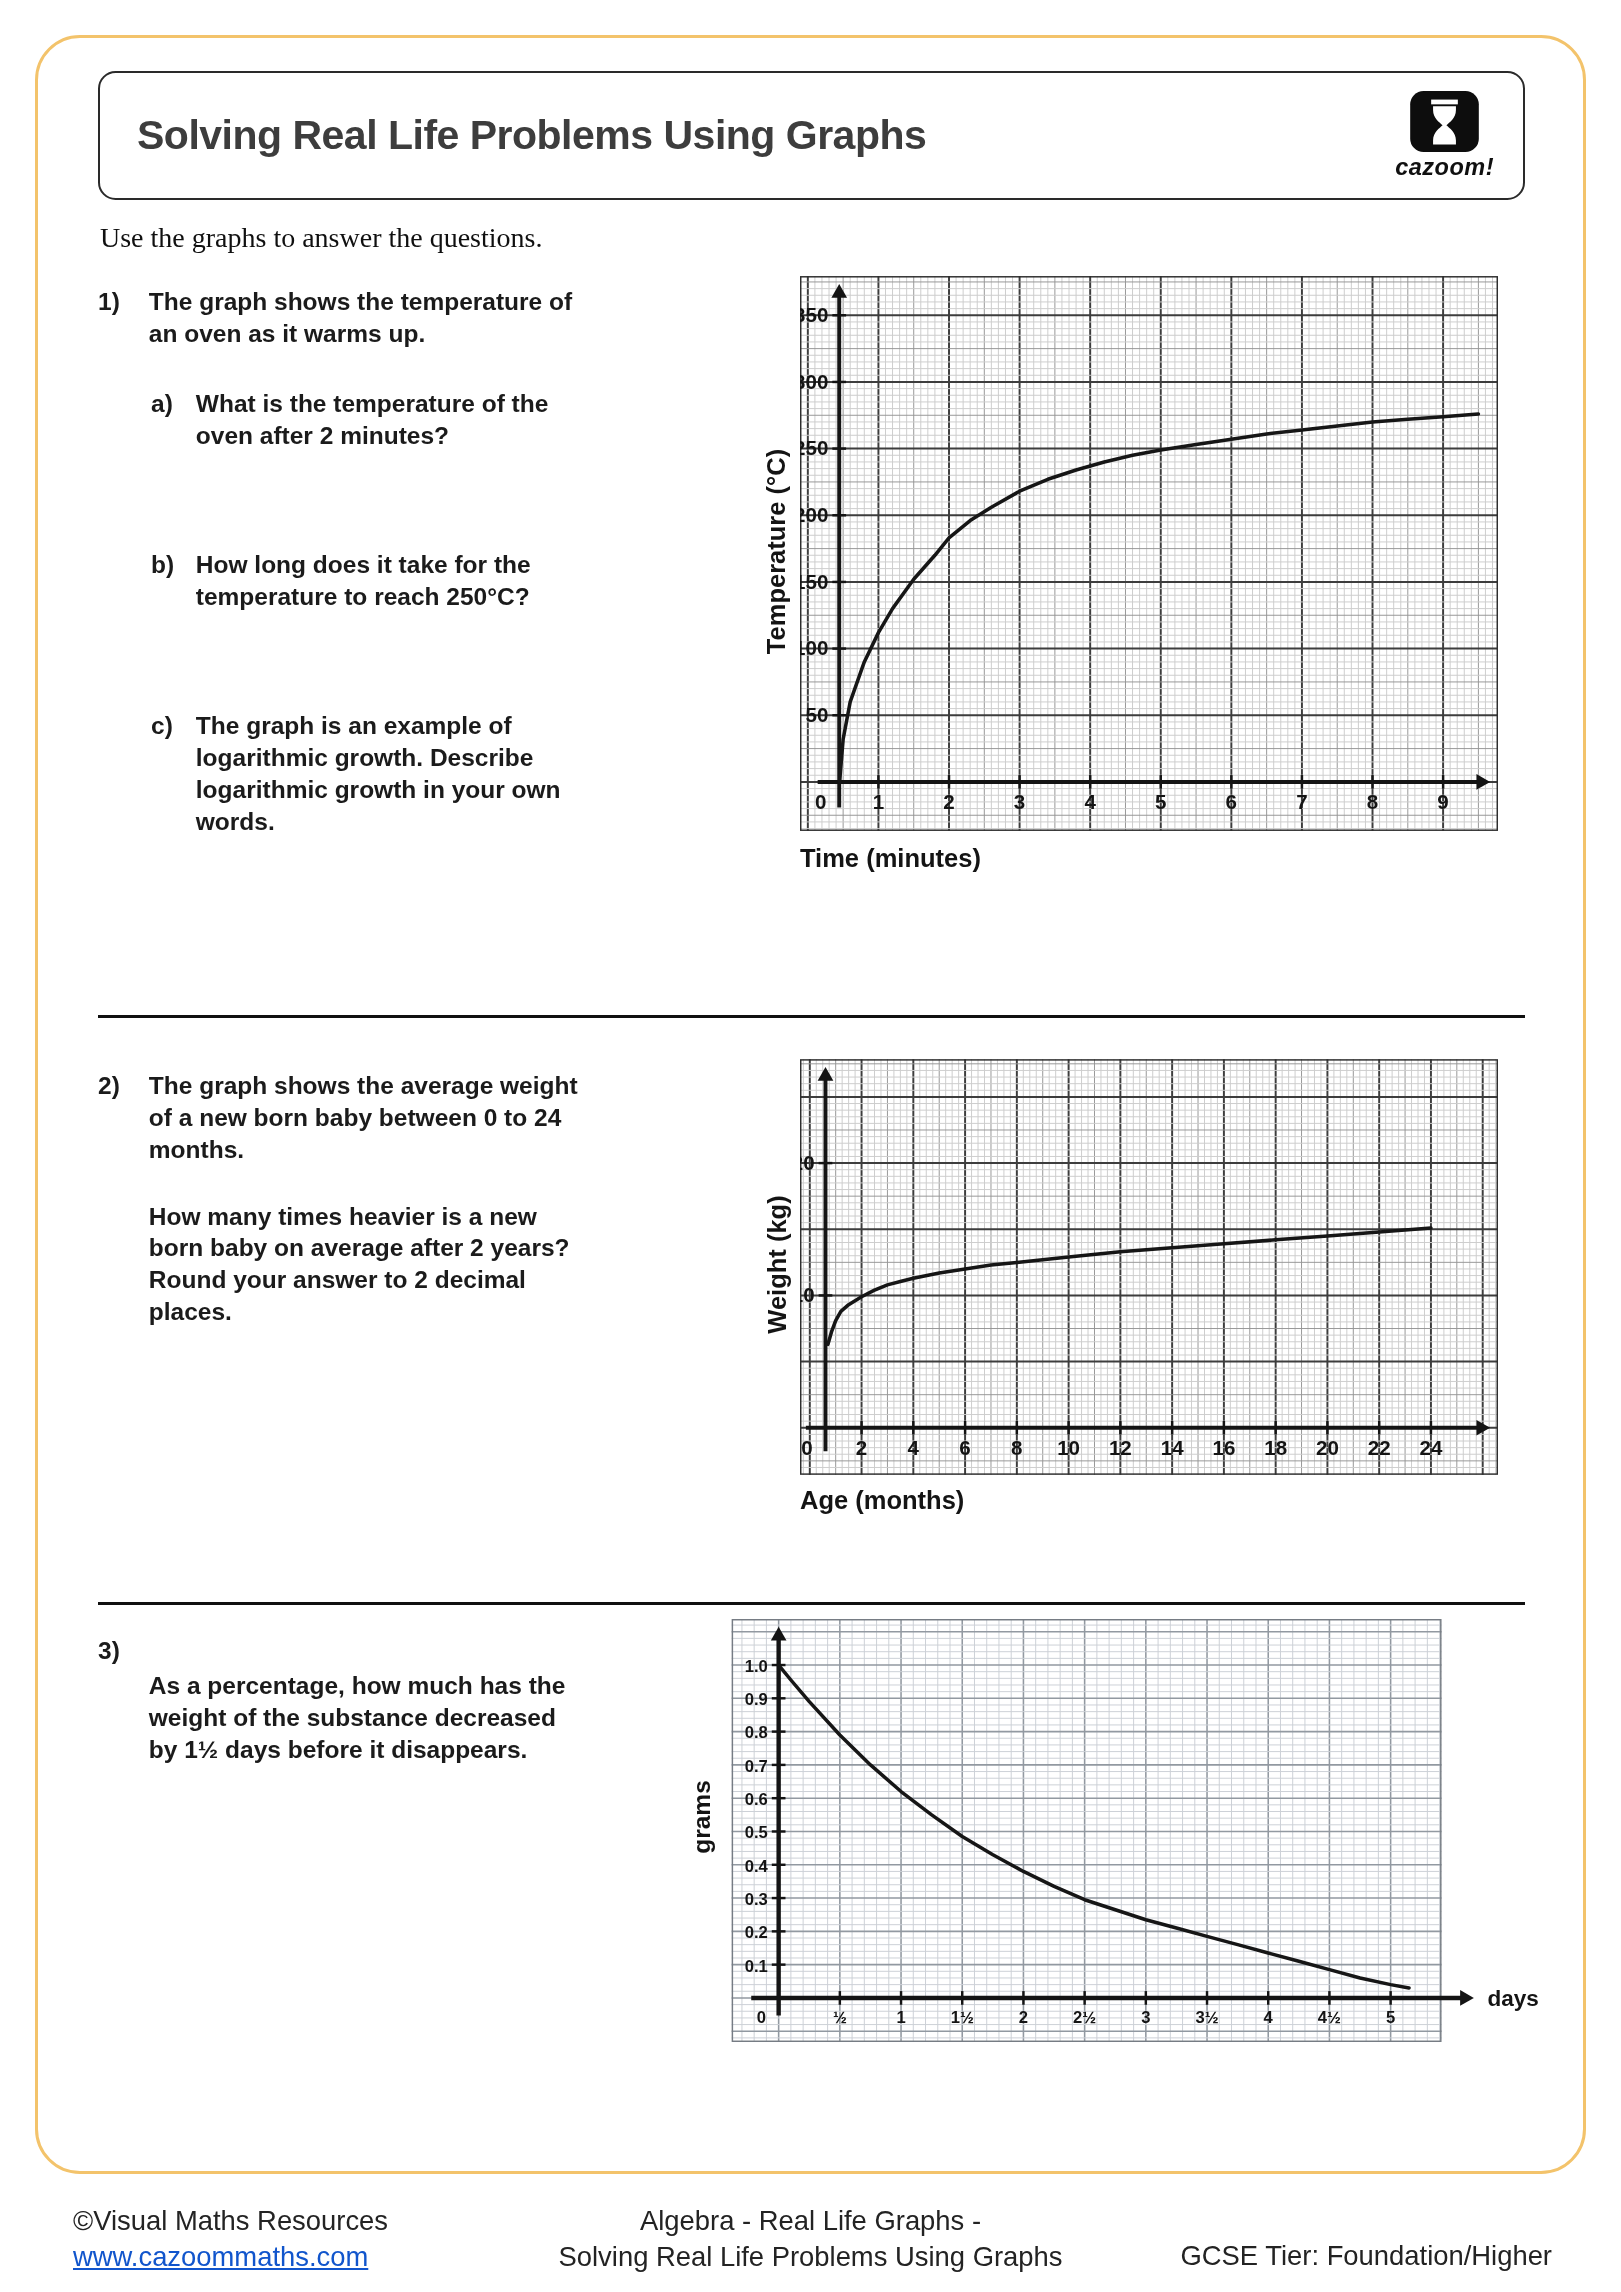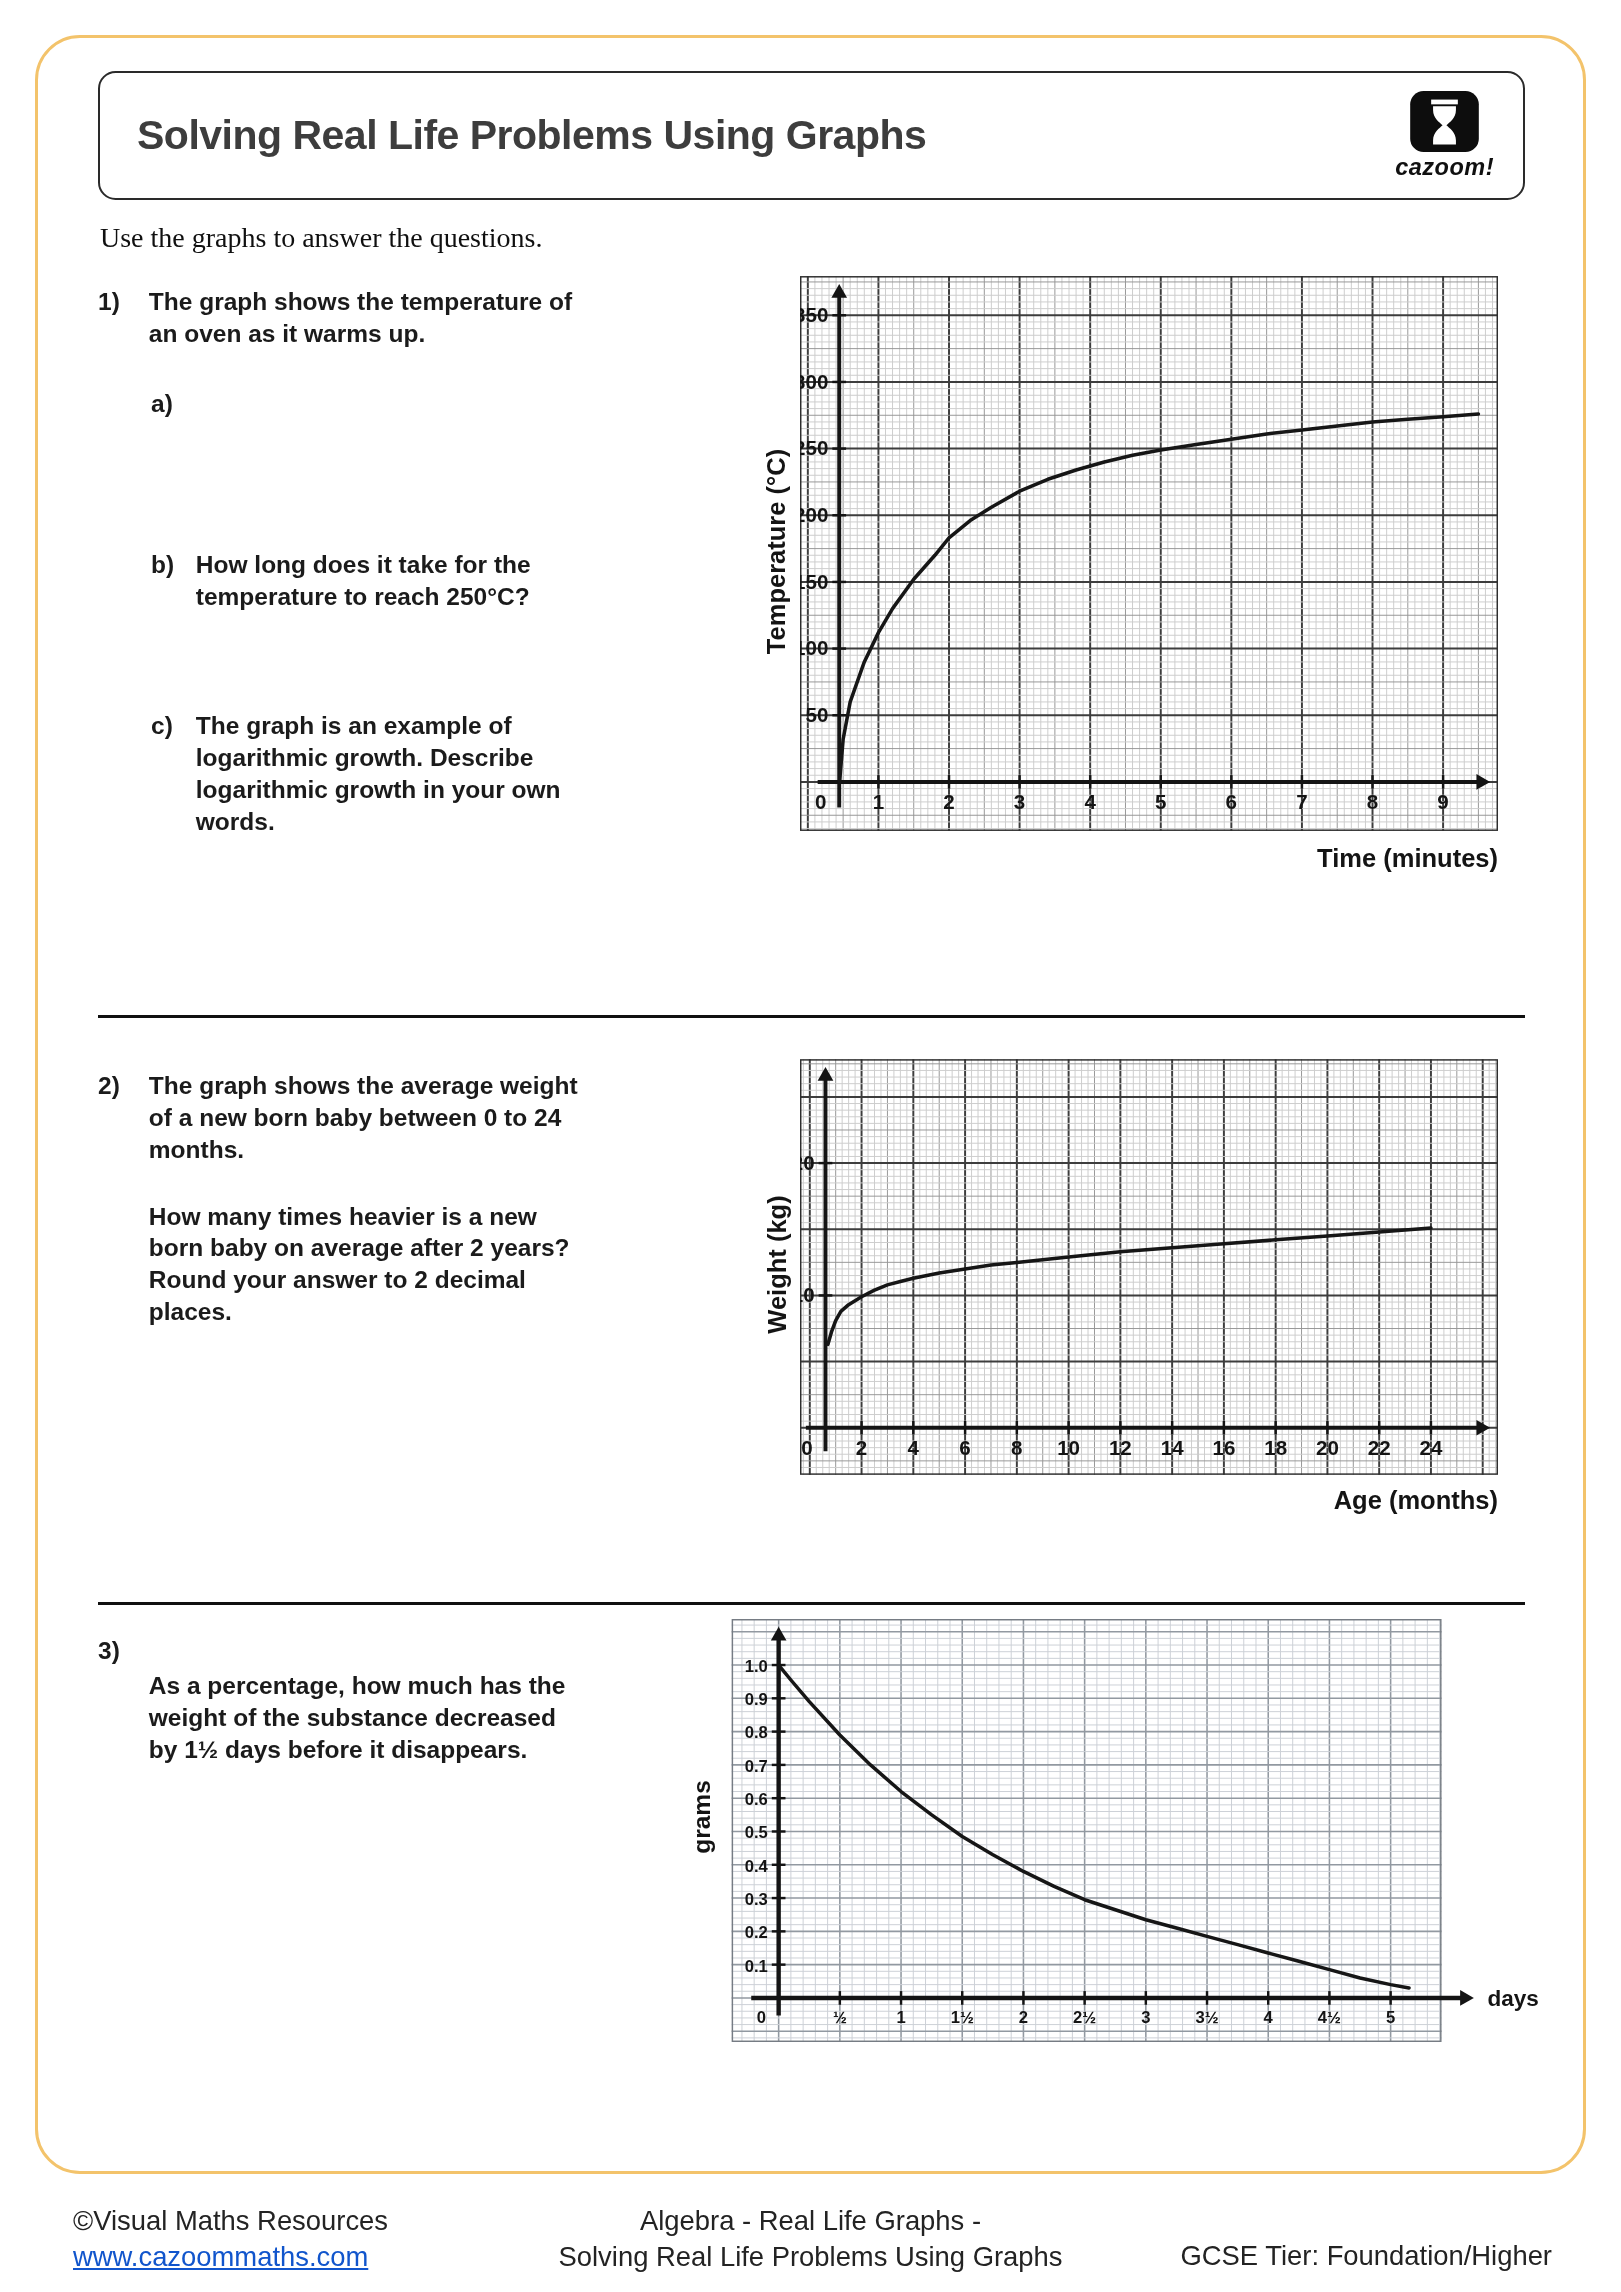--- a/index.html
+++ b/index.html
@@ -30,21 +30,21 @@
   #g1{left:755px;top:276px;width:774px;height:647px}
   #g2{left:755px;top:1059px;width:774px;height:510px}
   #g3{left:676px;top:1619px;width:892px;height:461px}
   .gsvg{position:absolute;top:0;display:block}
   #g1 .gsvg{left:45px} #g2 .gsvg{left:45px} #g3 .gsvg{left:55px}
   .ylab{position:absolute;text-align:center;font-weight:700;font-size:25.5px;color:#141414;
         transform:rotate(-90deg)}
   #g1 .ylab{width:555px;left:-256px;top:261px}
   #g2 .ylab{width:416px;left:-186px;top:191px}
   #g3 .ylab{width:423px;left:-186px;top:184px;font-size:24.5px}
-  .xlab{position:absolute;text-align:right;font-weight:700;font-size:25.5px;color:#141414}
+  .xlab{position:absolute;text-align:left;font-weight:700;font-size:25.5px;color:#141414}
   #g1 .xlab{left:45px;top:568px;width:698px}
   #g2 .xlab{left:45px;top:427px;width:698px}
   .divider{position:absolute;left:98px;width:1427px;height:2.9px;background:#101010}
   #hr1{top:1015px} #hr2{top:1602px}
   .footer-left{position:absolute;left:73px;top:2203px;font-size:27.4px;color:#232323;line-height:1.32}
   .footer-link{color:#1155cc;text-decoration:underline;cursor:pointer}
   .footer-center{position:absolute;left:0;top:2203px;width:1621px;text-align:center;
         font-size:27.4px;color:#232323;line-height:1.32}
   .footer-right{position:absolute;right:69px;top:2240px;font-size:27.4px;color:#232323;text-align:right}
 </style>
@@ -68,20 +68,21 @@
   </div>
 
   <div class="instruction">Use the graphs to answer the questions.</div>
 
   <div class="qrow" id="q1">
     <div class="qnum">1)</div>
     <div class="qtext">The graph shows the temperature of an oven as it warms up.</div>
   </div>
   <div class="qrow" id="q1a">
     <div class="plabel">a)</div>
+    <div class="qtext">What is the temperature of the oven after 2 minutes?</div>
   </div>
   <div class="qrow" id="q1b">
     <div class="plabel">b)</div>
     <div class="qtext">How long does it take for the temperature to reach 250°C?</div>
   </div>
   <div class="qrow" id="q1c">
     <div class="plabel">c)</div>
     <div class="qtext">The graph is an example of logarithmic growth. Describe logarithmic growth in your own words.</div>
   </div>
 

